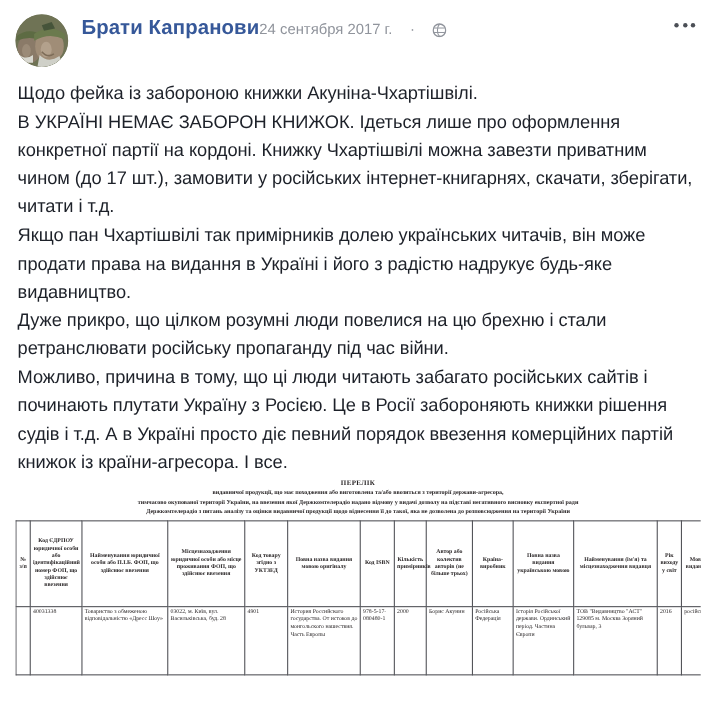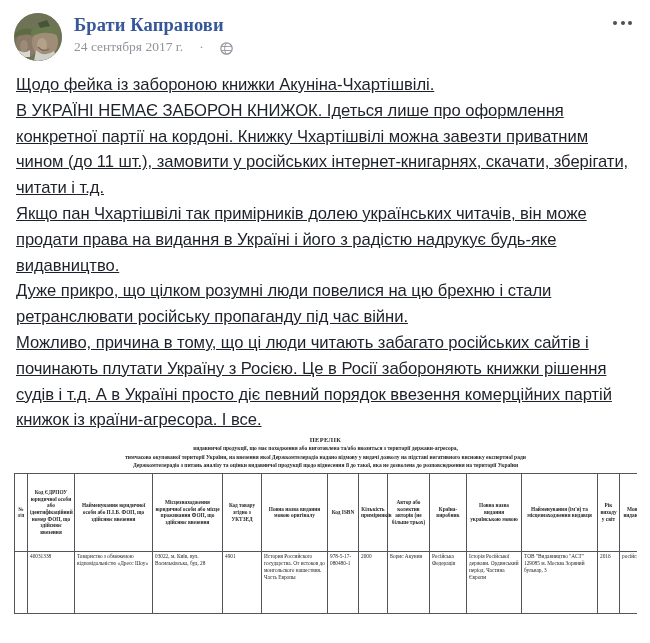--- a/index.html
+++ b/index.html
@@ -33,23 +33,22 @@
     overflow: hidden;
     position: relative;
     background: #7b7f63;
   }
   .avatar svg { display: block; width: 48px; height: 48px; }
 
   .header-text {
     margin-left: 12px;
     padding-top: 1px;
     display: flex;
-    flex-direction: column;
+    flex-direction: row;
     justify-content: flex-start;
-    font-family: Liberation Serif, serif;
   }
   .page-name {
     font-size: 18.5px;
     font-weight: bold;
     color: #365899;
     line-height: 22px;
     letter-spacing: 0.1px;
     white-space: nowrap;
   }
   .meta-row {
@@ -96,21 +95,20 @@
     padding: 0 14px 0 16px;
     font-size: 16.6px;
     line-height: 25.8px;
     color: #1d2129;
     letter-spacing: -0.05px;
     margin-top: 2px;
   }
   .post-body p {
     margin: 0;
     padding: 0;
-    text-decoration: underline;
   }
 
   
   .doc-wrap {
     position: absolute;
     left: 14px;
     top: 429px;
     width: 623px;
     height: 214px;
     background: #ffffff;
@@ -239,21 +237,21 @@
 
   <div class="more-menu">
     <i></i>
     <i></i>
     <i></i>
   </div>
 </div>
 
 <div class="post-body">
   <p>Щодо фейка із забороною книжки Акуніна-Чхартішвілі.</p>
-  <p>В УКРАЇНІ НЕМАЄ ЗАБОРОН КНИЖОК. Ідеться лише про оформлення конкретної партії на кордоні. Книжку Чхартішвілі можна завезти приватним чином (до 11 шт.), замовити у російських інтернет-книгарнях, скачати, зберігати, читати і т.д.</p>
+  <p>В УКРАЇНІ НЕМАЄ ЗАБОРОН КНИЖОК. Ідеться лише про оформлення конкретної партії на кордоні. Книжку Чхартішвілі можна завезти приватним чином (до 17 шт.), замовити у російських інтернет-книгарнях, скачати, зберігати, читати і т.д.</p>
   <p>Якщо пан Чхартішвілі так примірників долею українських читачів, він може продати права на видання в Україні і його з радістю надрукує будь-яке видавництво.</p>
   <p>Дуже прикро, що цілком розумні люди повелися на цю брехню і стали ретранслювати російську пропаганду під час війни.</p>
   <p>Можливо, причина в тому, що ці люди читають забагато російських сайтів і починають плутати Україну з Росією. Це в Росії забороняють книжки рішення судів і т.д. А в Україні просто діє певний порядок ввезення комерційних партій книжок із країни-агресора. І все.</p>
 </div>
 
 <div class="doc-wrap">
   <div class="doc-inner">
 
     <div class="doc-title">ПЕРЕЛІК</div>
     <div class="doc-sub">видавничої продукції, що має походження або виготовлена та/або ввозиться з території держави-агресора,</div>

